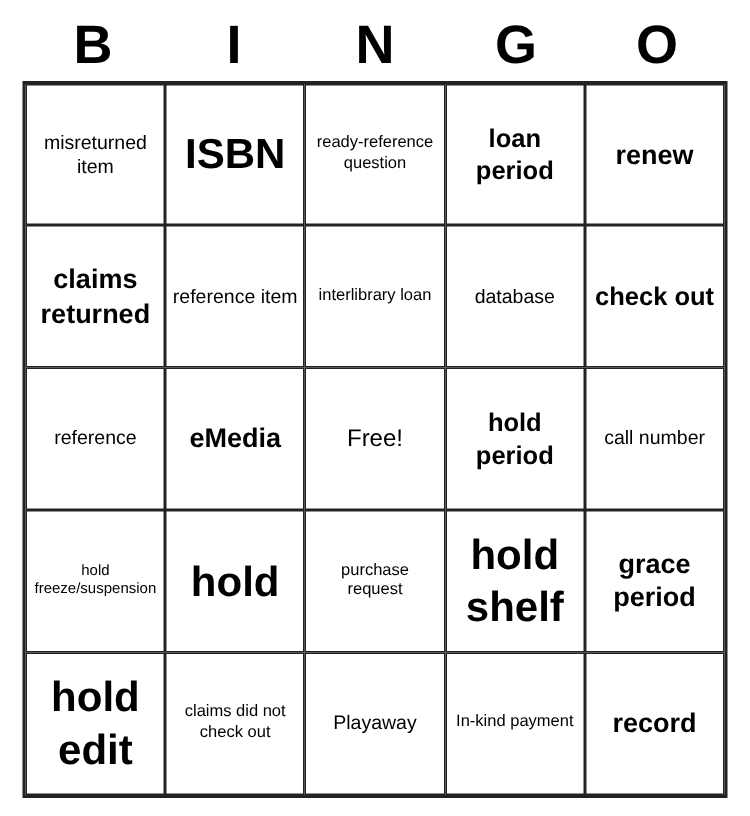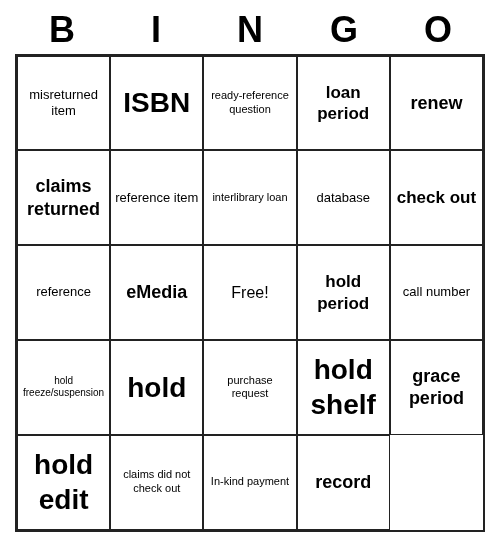--- a/index.html
+++ b/index.html
@@ -140,19 +140,22 @@
   <div class="bingo-cell medium">
       <span>grace period</span>
     </div>
 
   <div class="bingo-cell xlarge">
       <span>hold edit</span>
     </div>
   <div class="bingo-cell small">
       <span>claims did not check out</span>
     </div>
+  <div class="bingo-cell">
+      <span>Playaway</span>
+    </div>
   <div class="bingo-cell small">
       <span>In-kind payment</span>
     </div>
   <div class="bingo-cell medium">
       <span>record</span>
     </div>
 </div>
 
 </body></html>

